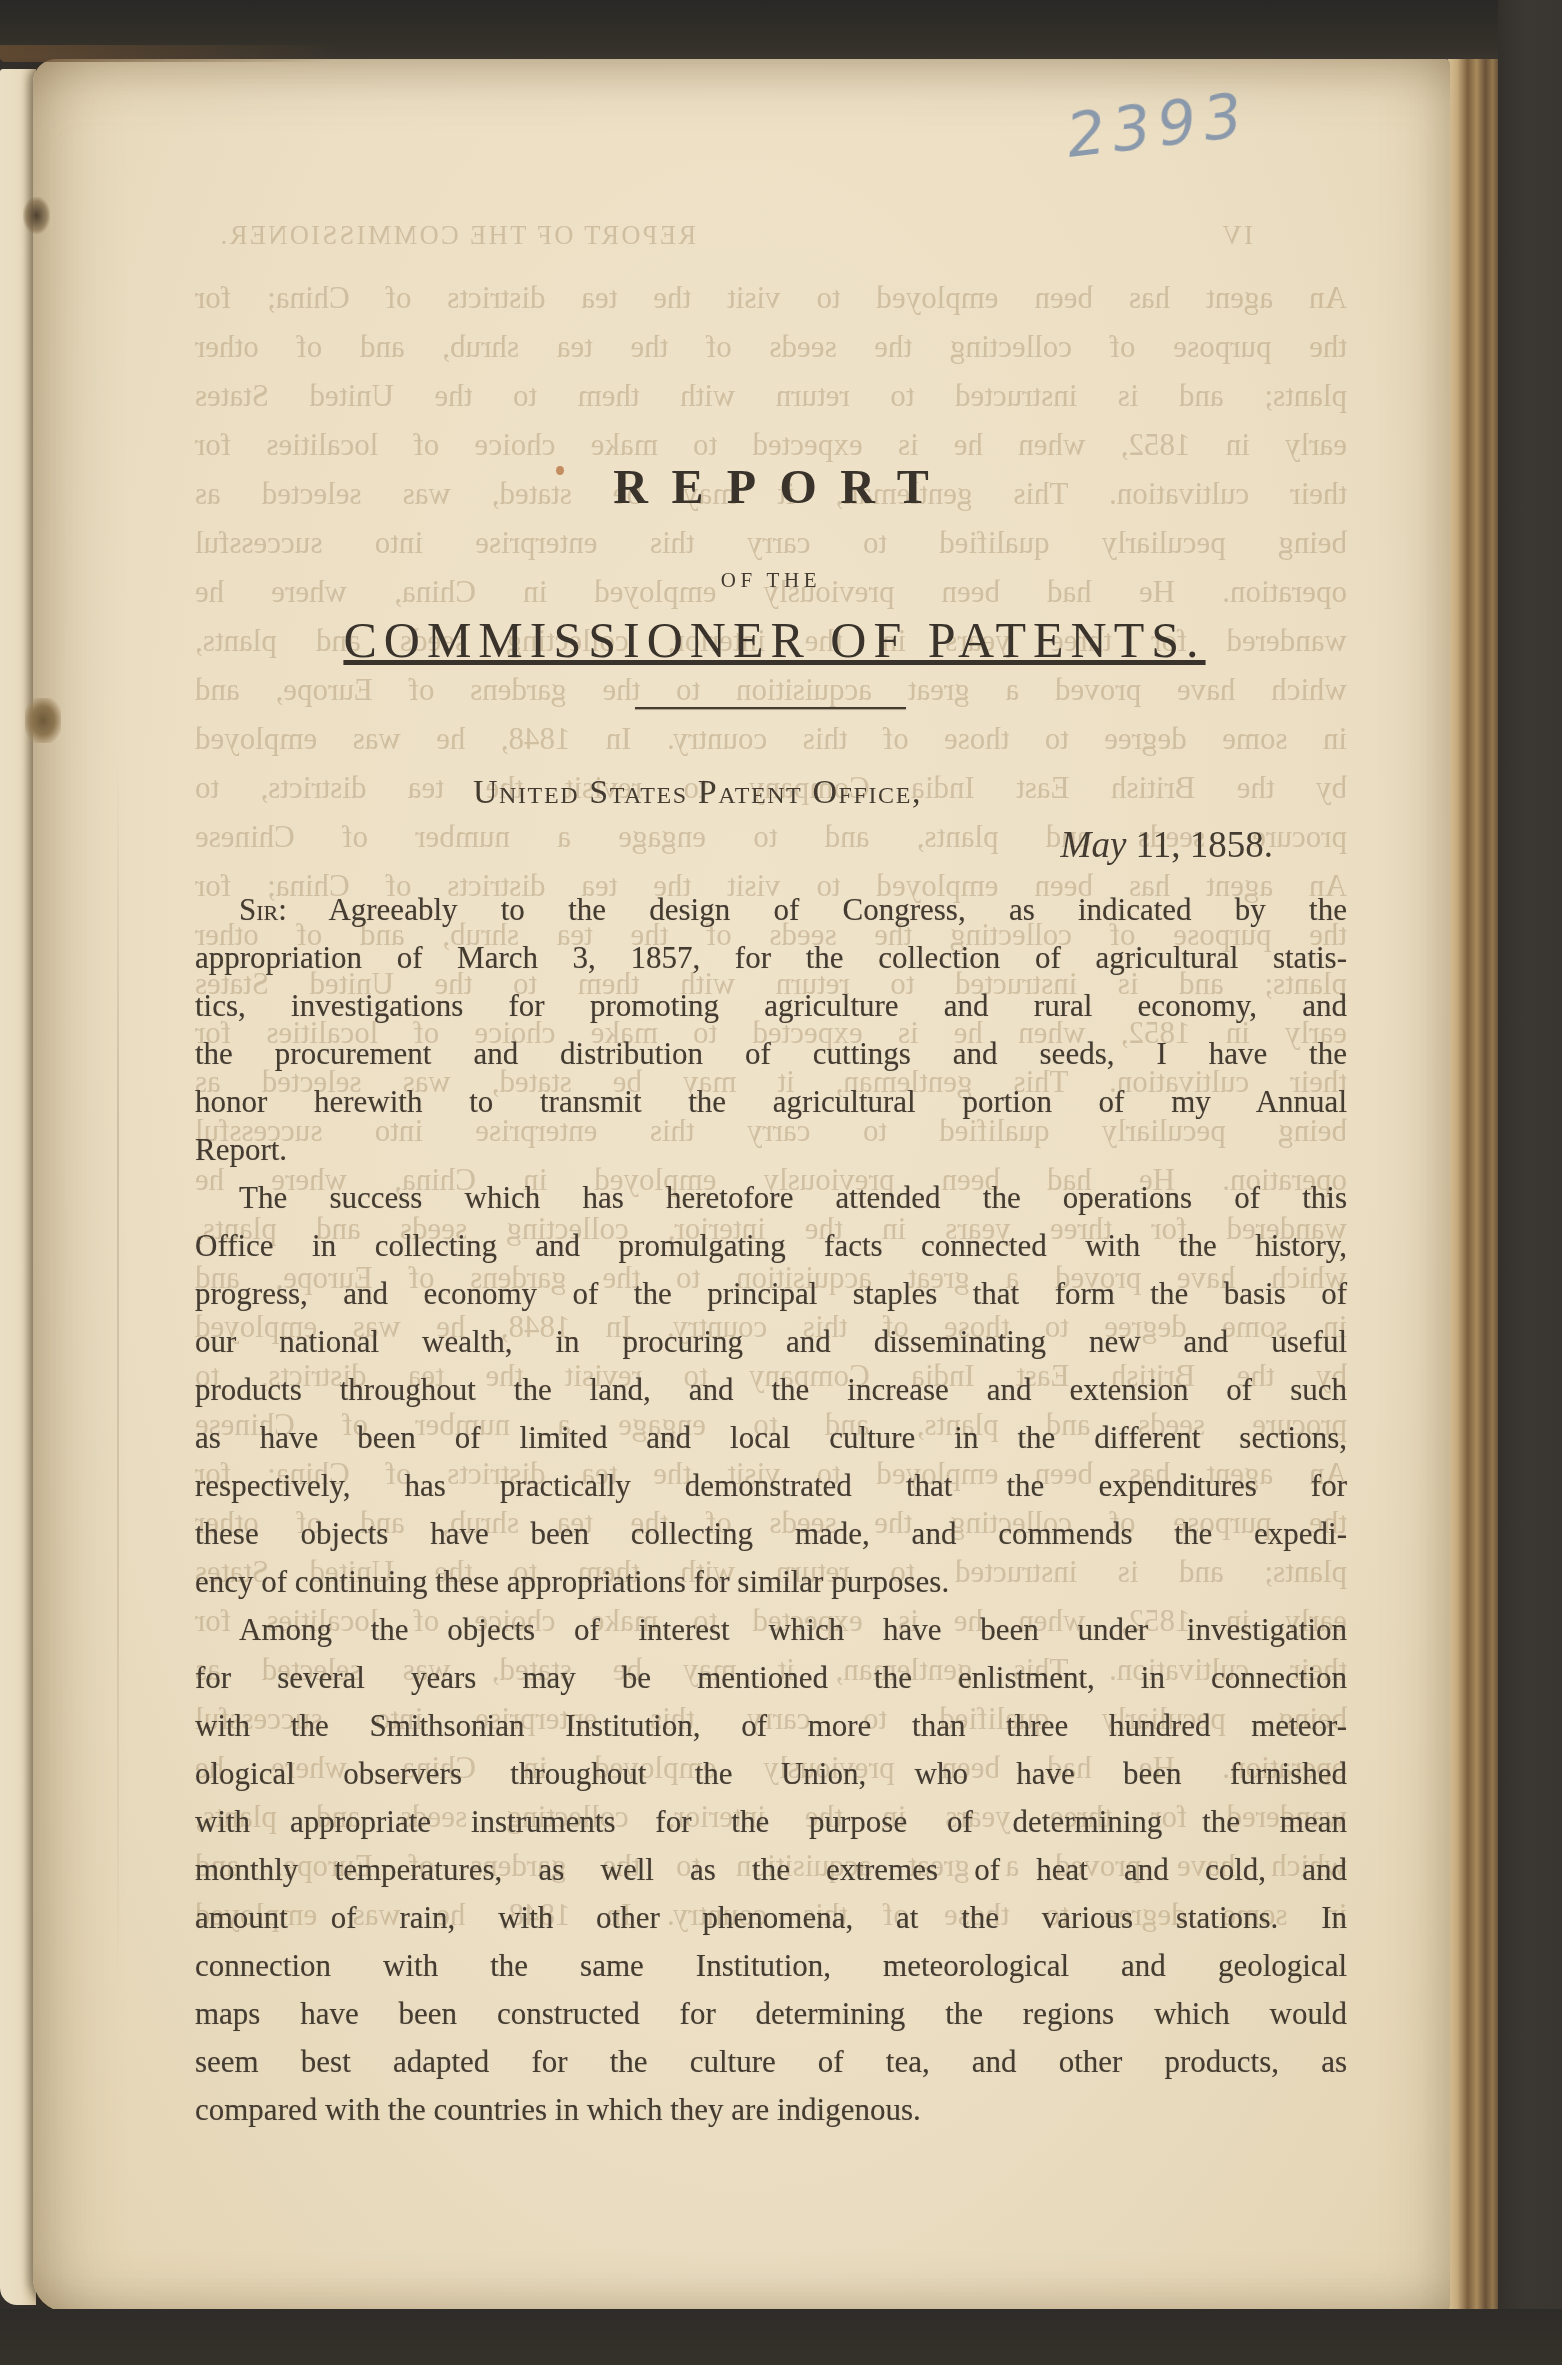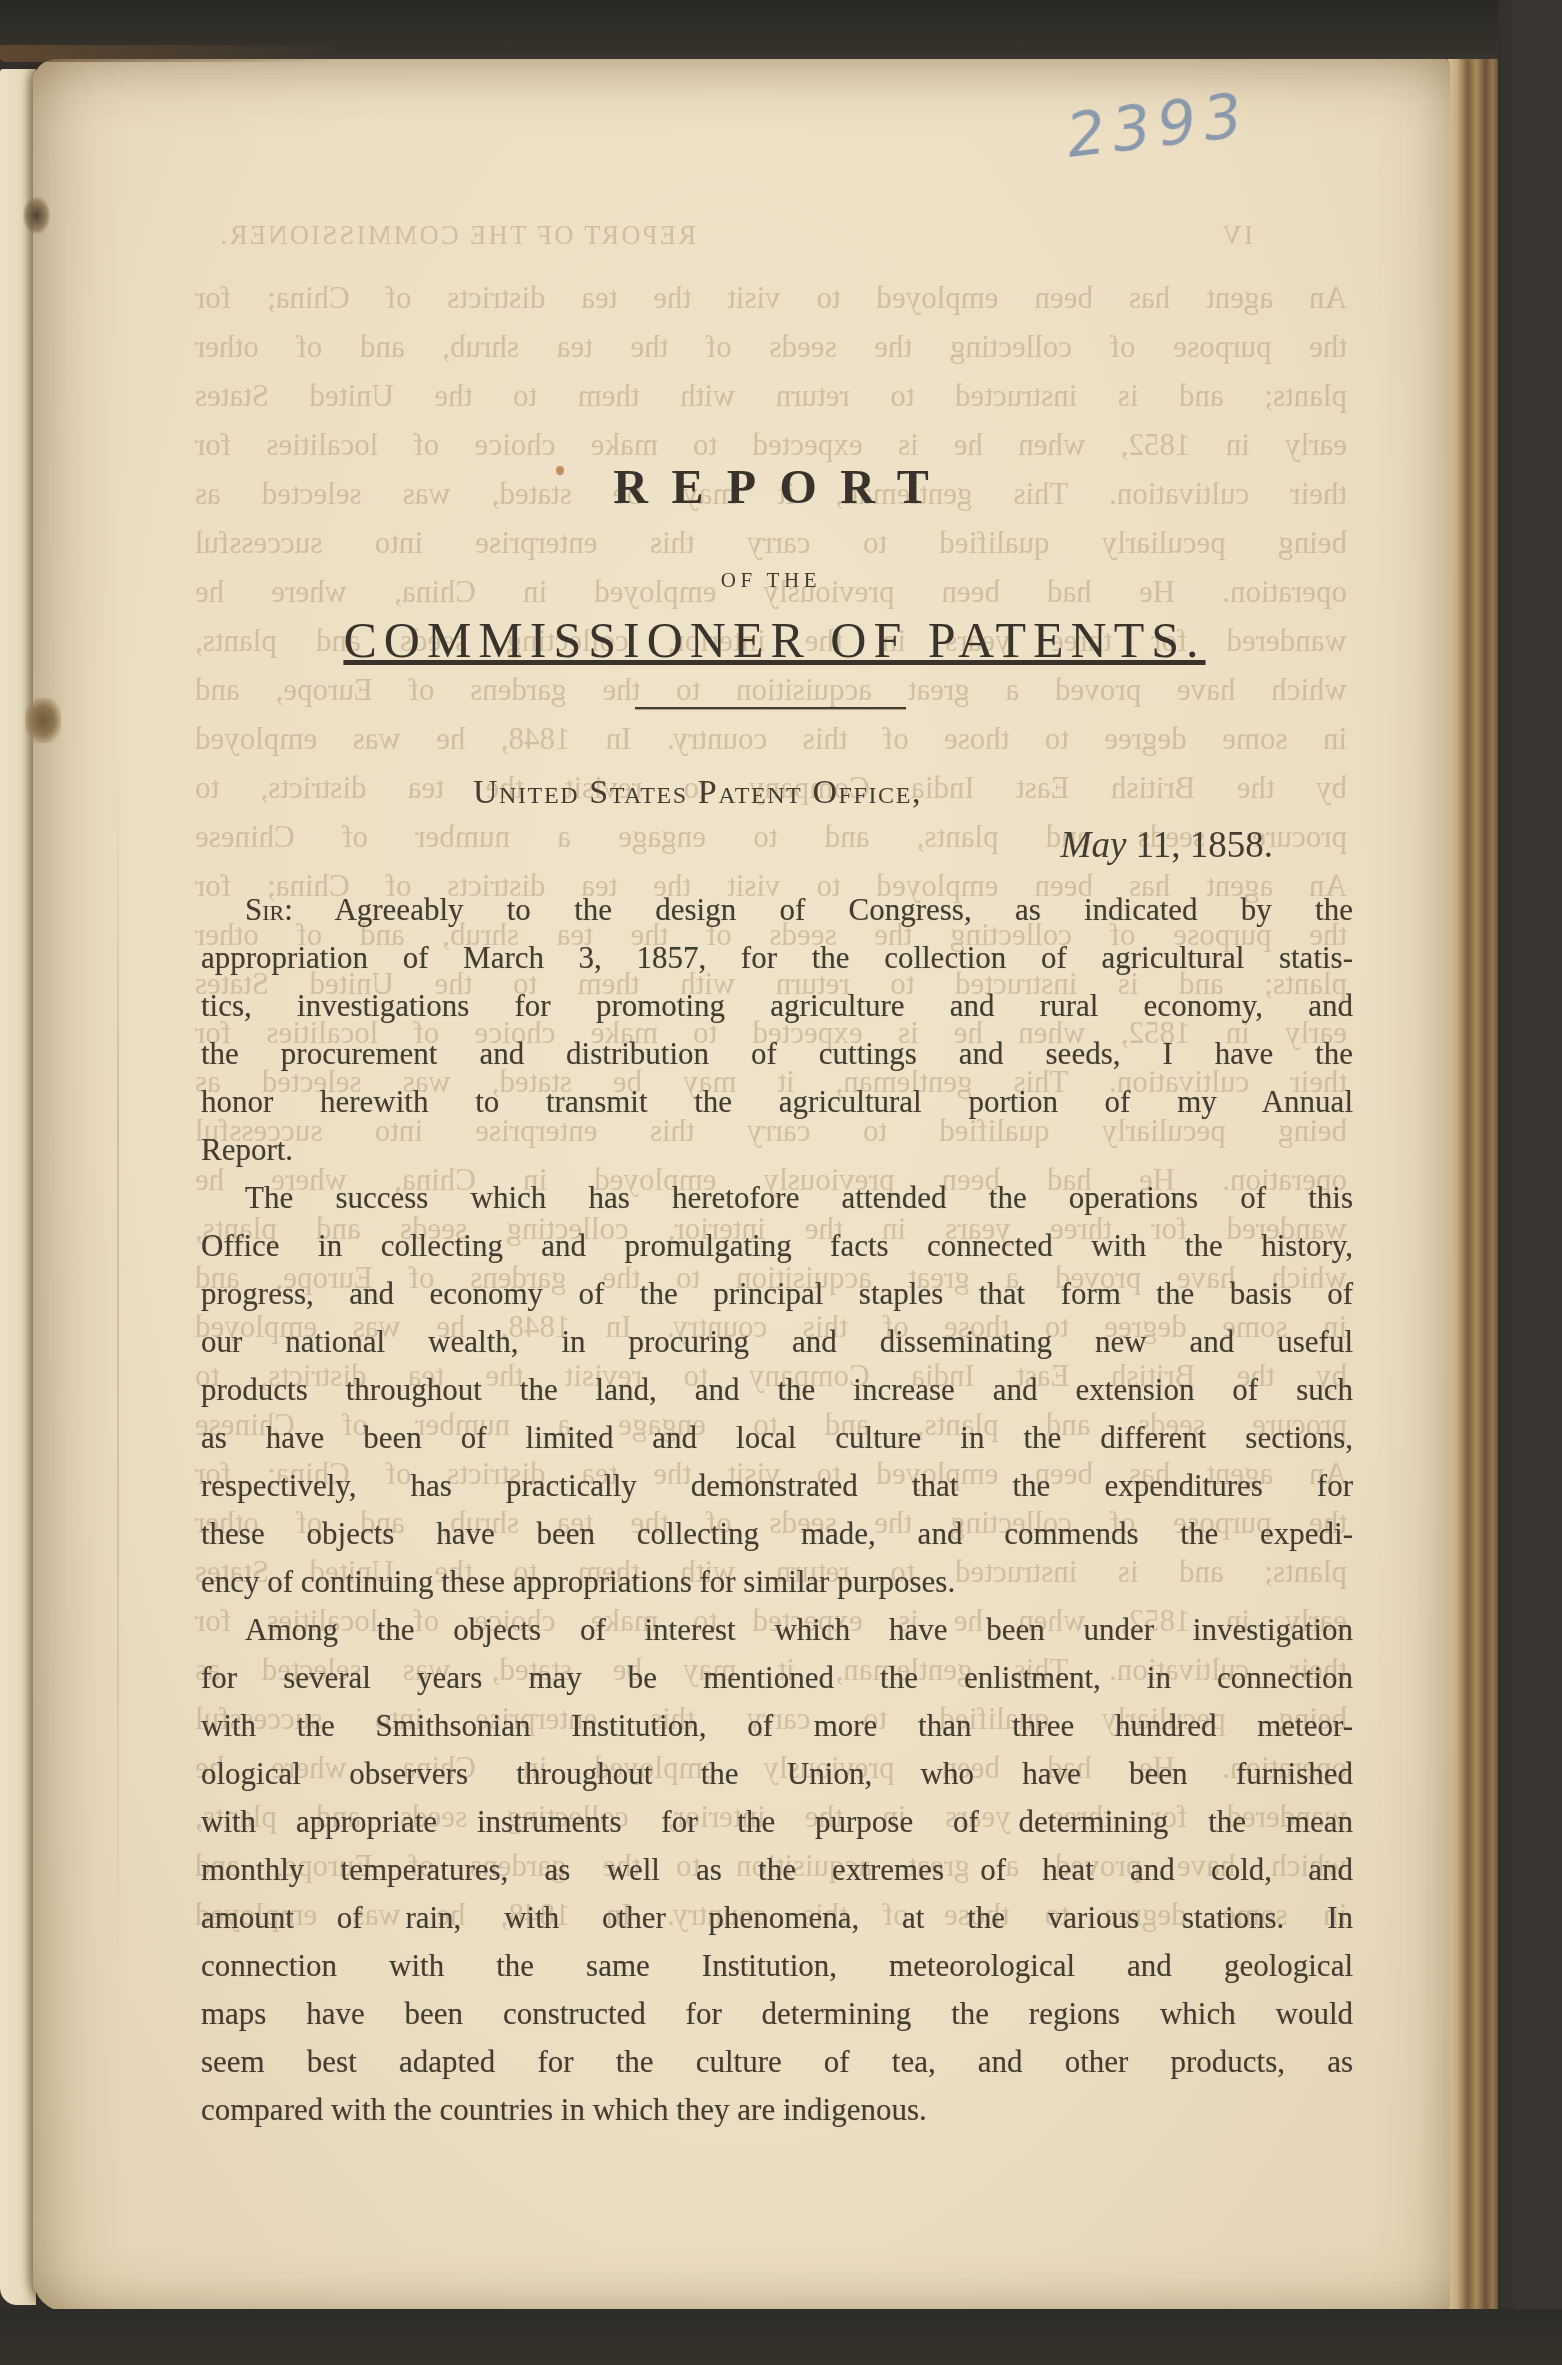--- a/index.html
+++ b/index.html
@@ -56,21 +56,21 @@
         background:#463c2f;box-shadow:0 0.8px 0.8px rgba(70,60,47,.5);}
 
   .office{position:absolute;top:714px;left:162px;width:1152px;box-sizing:border-box;
           text-align:center;padding-right:147px;font-variant:small-caps;
           font-size:34px;letter-spacing:1.6px;color:var(--ink,#443b31);}
   .date{position:absolute;top:764px;left:162px;width:1152px;box-sizing:border-box;
           text-align:right;padding-right:74px;font-size:37px;color:var(--ink,#443b31);}
   .date em{font-style:italic;}
 
   
-  .bodytext{position:absolute;top:827px;left:168px;width:1152px;
+  .bodytext{position:absolute;top:827px;left:162px;width:1152px;
           color:var(--ink,#443b31);text-shadow:0 0 0.8px rgba(60,50,40,.35);}
   .line{font-size:31px;line-height:48px;height:48px;text-align:justify;text-align-last:justify;}
   .line.end{text-align-last:left;}
   .line.first{text-indent:44px;}
   .sc{font-variant:small-caps;}
 
   
   .tear{position:absolute;left:23.4px;top:197px;width:26.6px;height:37px;z-index:4;
         background:radial-gradient(ellipse,#4e4130 0%,rgba(120,98,66,.6) 55%,transparent 75%);}
   .hole{position:absolute;left:25px;top:698px;width:36px;height:45px;z-index:4;

